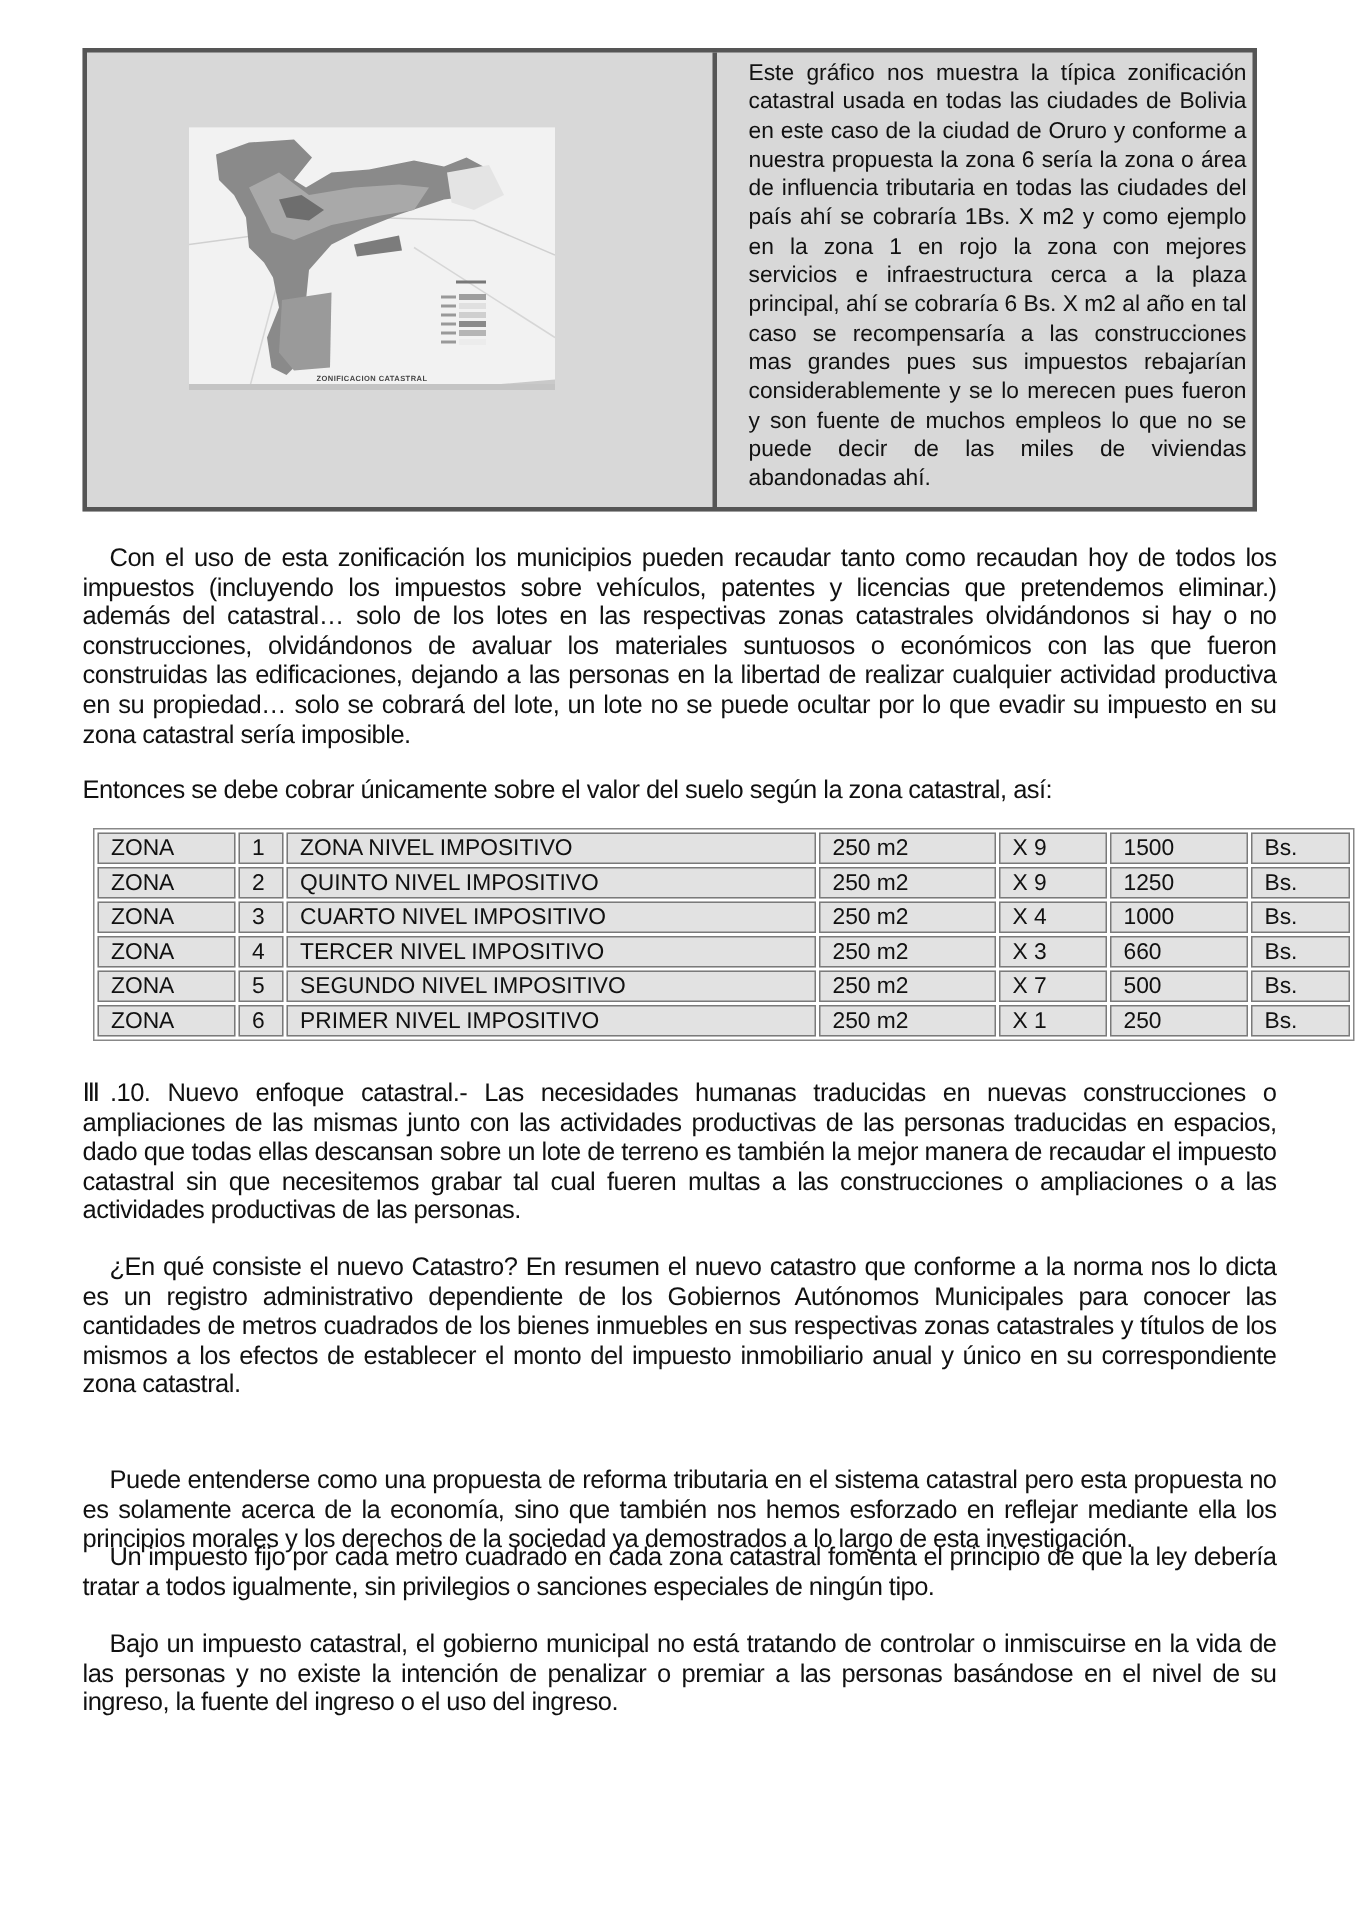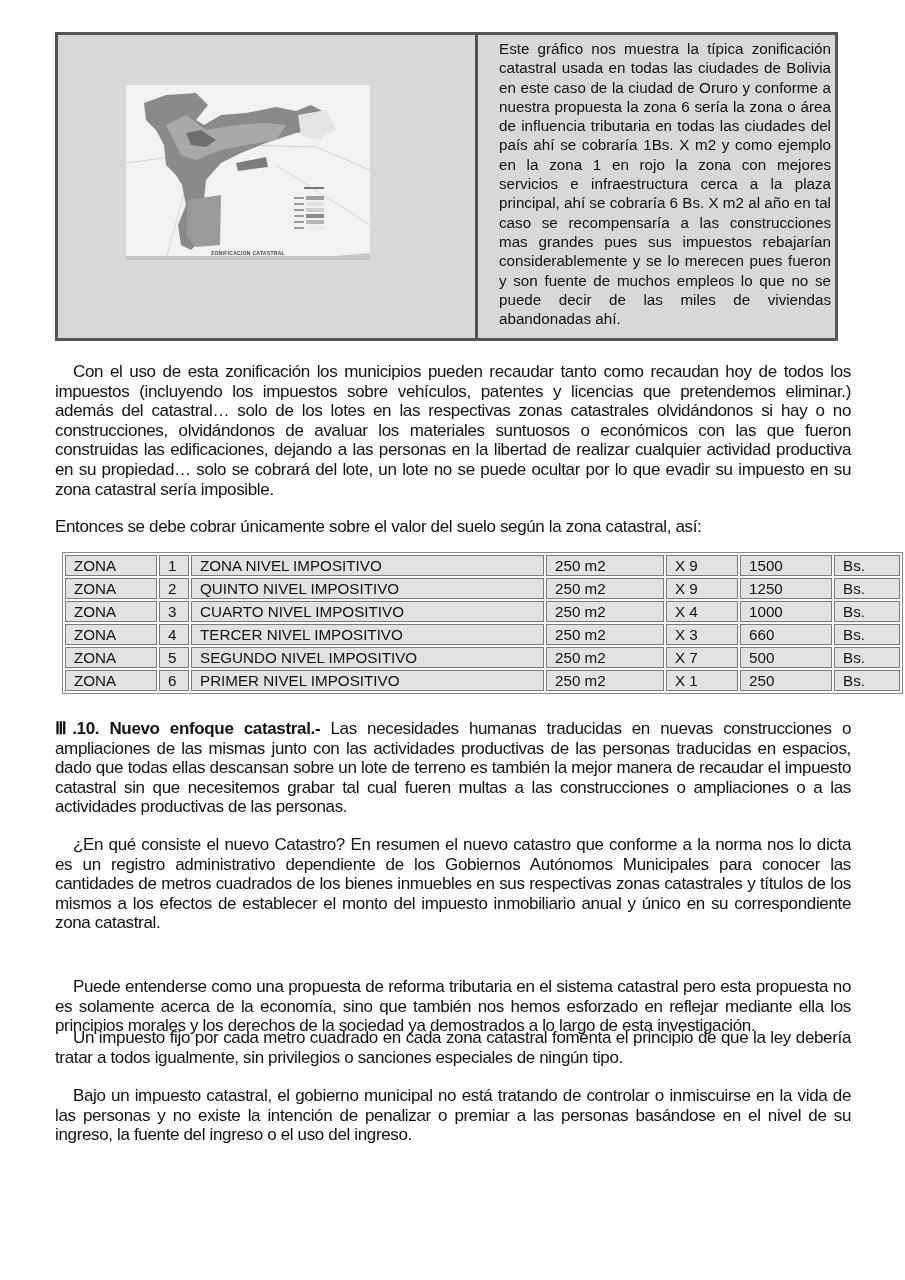--- a/index.html
+++ b/index.html
@@ -25,21 +25,21 @@
     .indent { text-indent: 18px; }
 
     
     .zone-table { position: absolute; left: 62px; top: 552px; border-collapse: separate;
                   border-spacing: 2px; border: 1px solid #888; background: #fff; }
     .zone-table td { background: #e2e2e2; border: 1px solid #7a7a7a; font-size: 15.2px;
                      height: 19px; padding: 0 8px; white-space: nowrap; line-height: 19px; color: #111; }
     .c1 { width: 74px; } .c2 { width: 12px; } .c3 { width: 335px; }
     .c4 { width: 100px; } .c5 { width: 54px; } .c6 { width: 74px; } .c7 { width: 48px; }
 
-    .bold { font-weight: bold; }
+    .bold { font-weight: normal; }
   </style>
 </head>
 <body>
 
 <div class="top-box">
   <div class="top-left">
     <div class="map">
       <svg width="244" height="175" viewBox="0 0 244 175" xmlns="http://www.w3.org/2000/svg">
         <rect width="244" height="175" fill="#f2f2f2"></rect>
 

